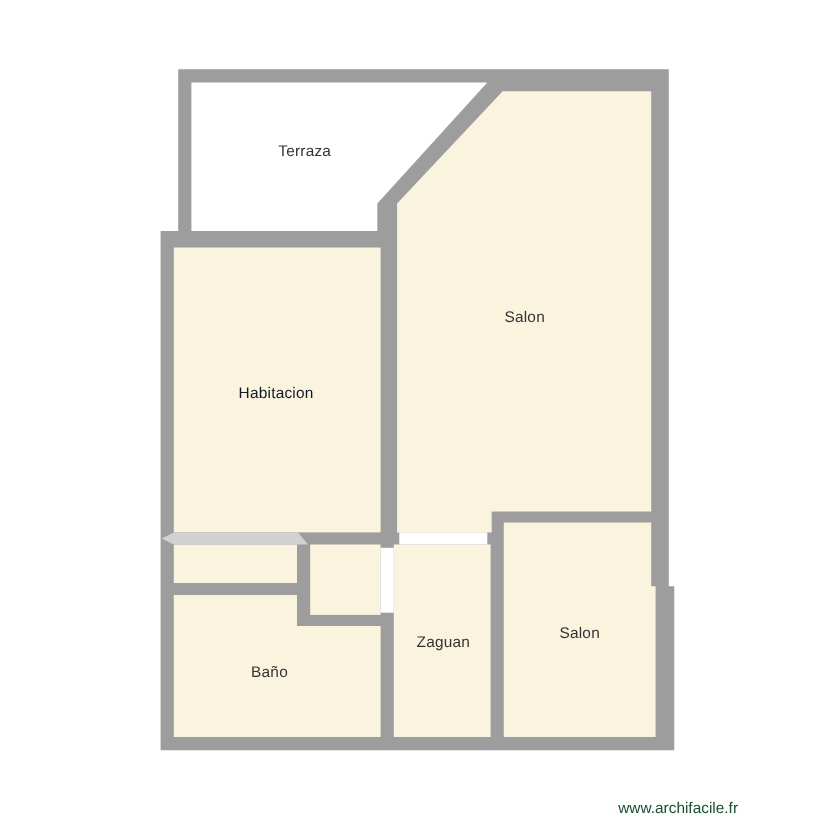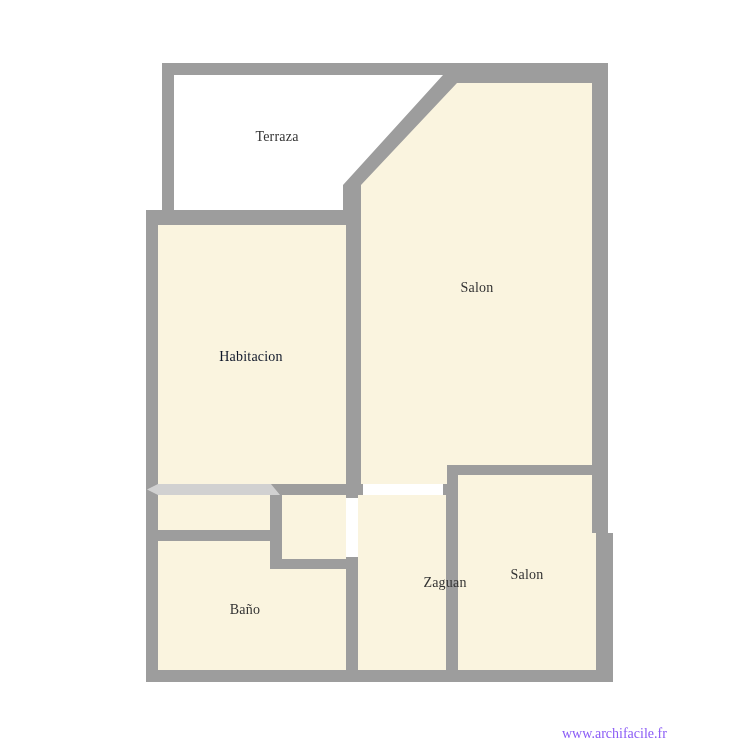--- a/index.html
+++ b/index.html
@@ -5,21 +5,21 @@
   html, body {
     margin: 0;
     padding: 0;
     background: #ffffff;
   }
   #stage {
     position: relative;
     width: 750px;
     height: 750px;
     background: #ffffff;
-    font-family: Liberation Serif, serif;
+    font-family: Liberation Sans, sans-serif;
     overflow: hidden;
   }
   #plan-svg {
     position: absolute;
     left: 0;
     top: 0;
   }
   .room-label {
     position: absolute;
     transform: translate(-50%, -50%);
@@ -70,21 +70,21 @@
 
     <polygon points="147,489.5 158,484 271,484 280,495 158,495" fill="#d1d1d1"></polygon>
   </svg>
 
   <div class="room-label" style="left: 277px; top: 137px; color: rgb(51, 51, 51);">Terraza</div>
 
   <div class="room-label" style="left: 477px; top: 288px; color: rgb(51, 51, 51); text-align: center;">Salon</div>
 
   <div class="room-label" style="left: 251px; top: 357px; color: #0f172a;">Habitacion</div>
 
-  <div class="room-label" style="left: 403px; top: 583px; color: rgb(51, 51, 51); margin-left: 42px;">Zaguan</div>
+  <div class="room-label" style="left: 403px; top: 583px; color: rgb(51, 51, 51);">Zaguan</div>
 
   <div class="room-label" style="left: 245px; top: 610px; color: rgb(51, 51, 51);">Baño</div>
 
   <div class="room-label" style="left: 527px; top: 575px; color: rgb(51, 51, 51);">Salon</div>
 
-  <div class="watermark" style="color: #8b5cf6;">www.archifacile.fr</div>
+  <div class="watermark" style="color: #14532d;">www.archifacile.fr</div>
 
 </div>
 
 </body></html>

